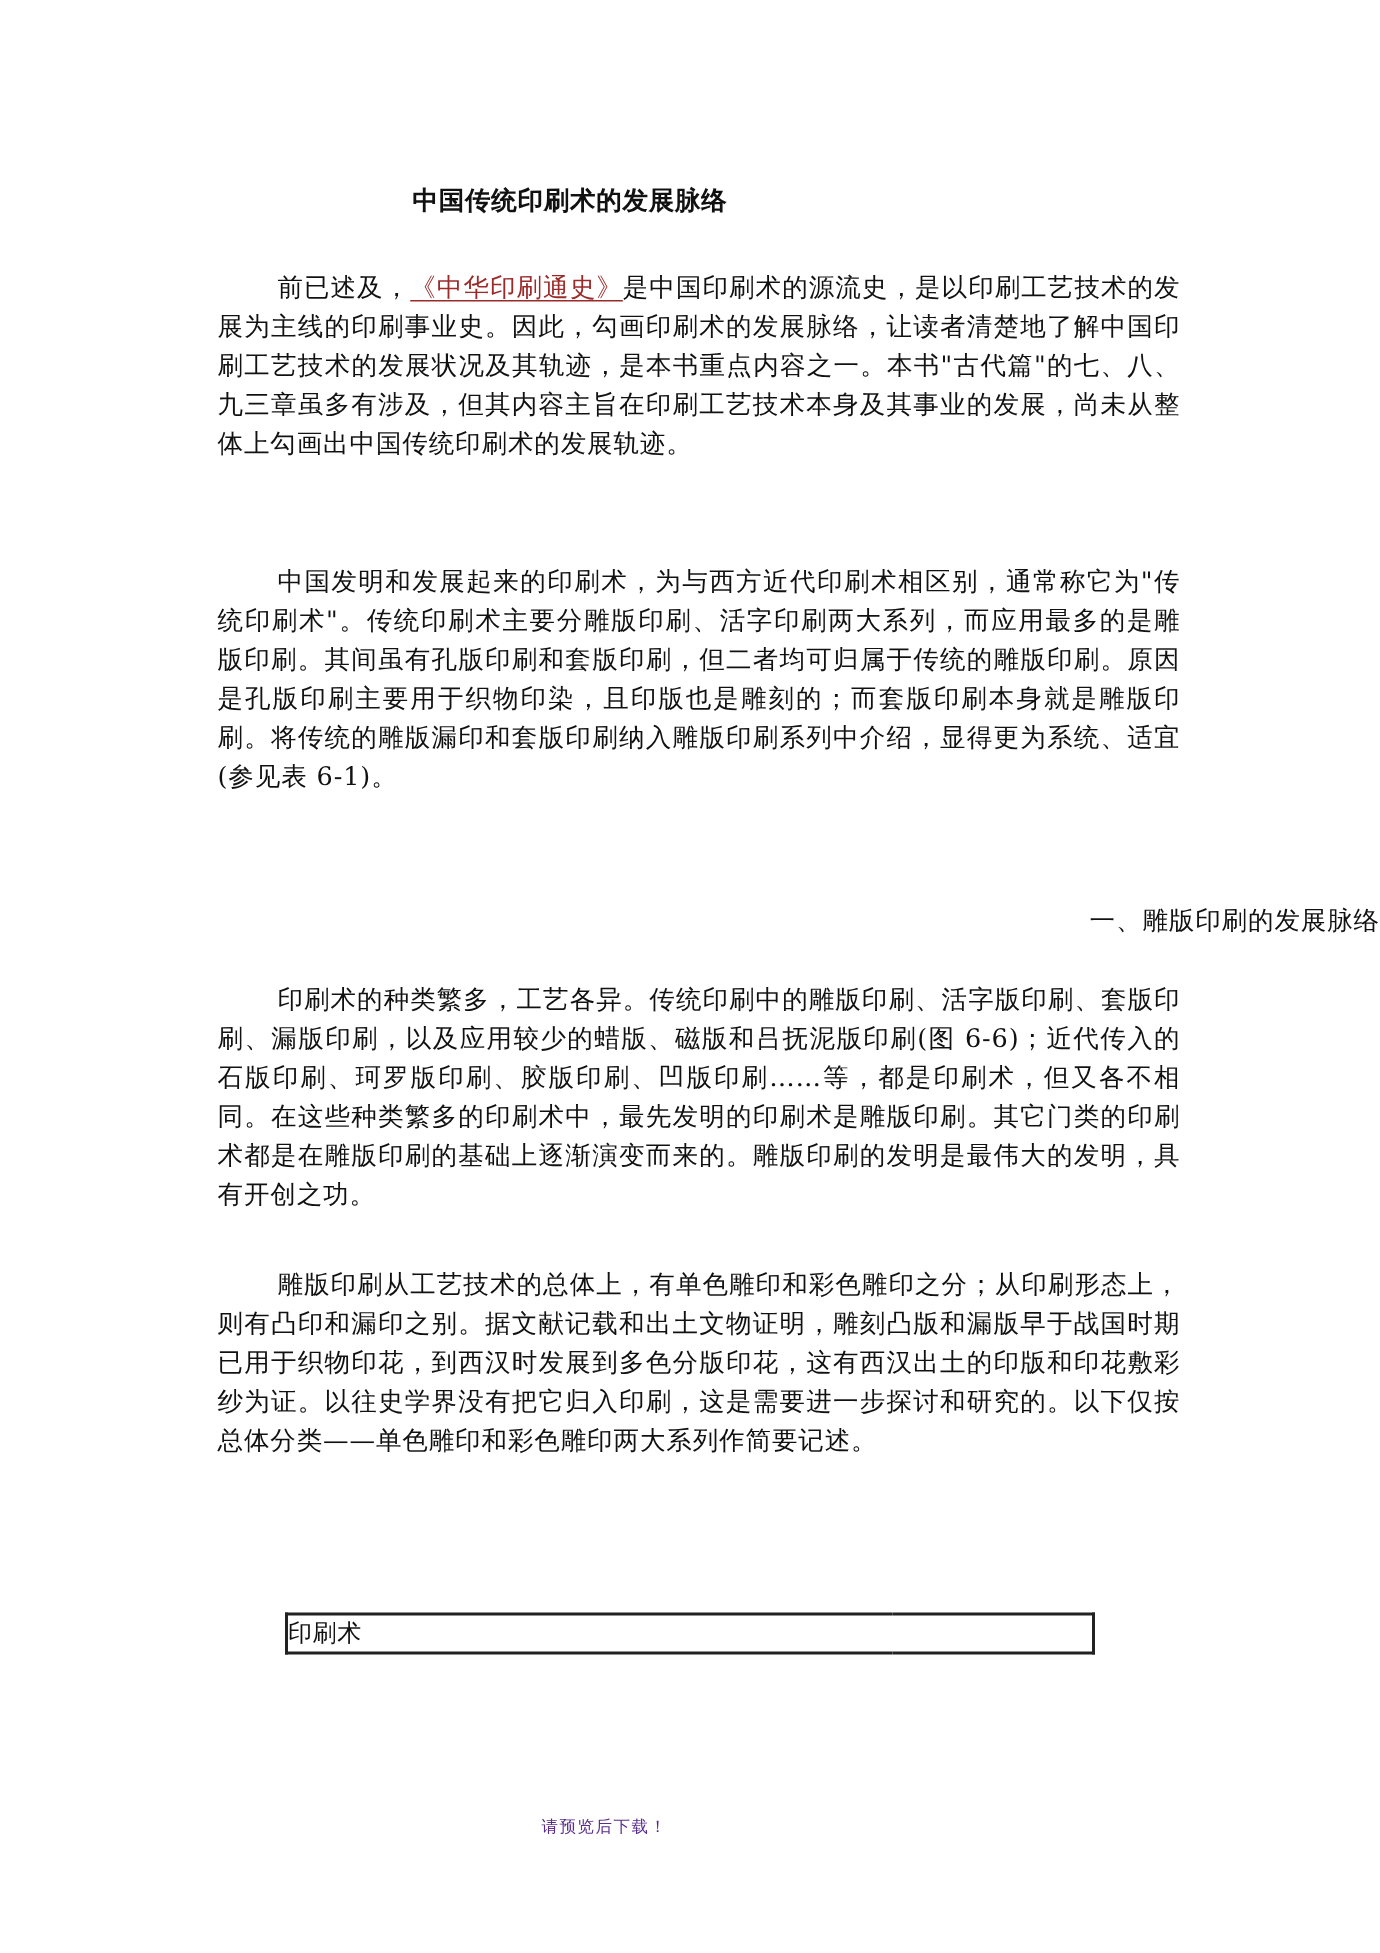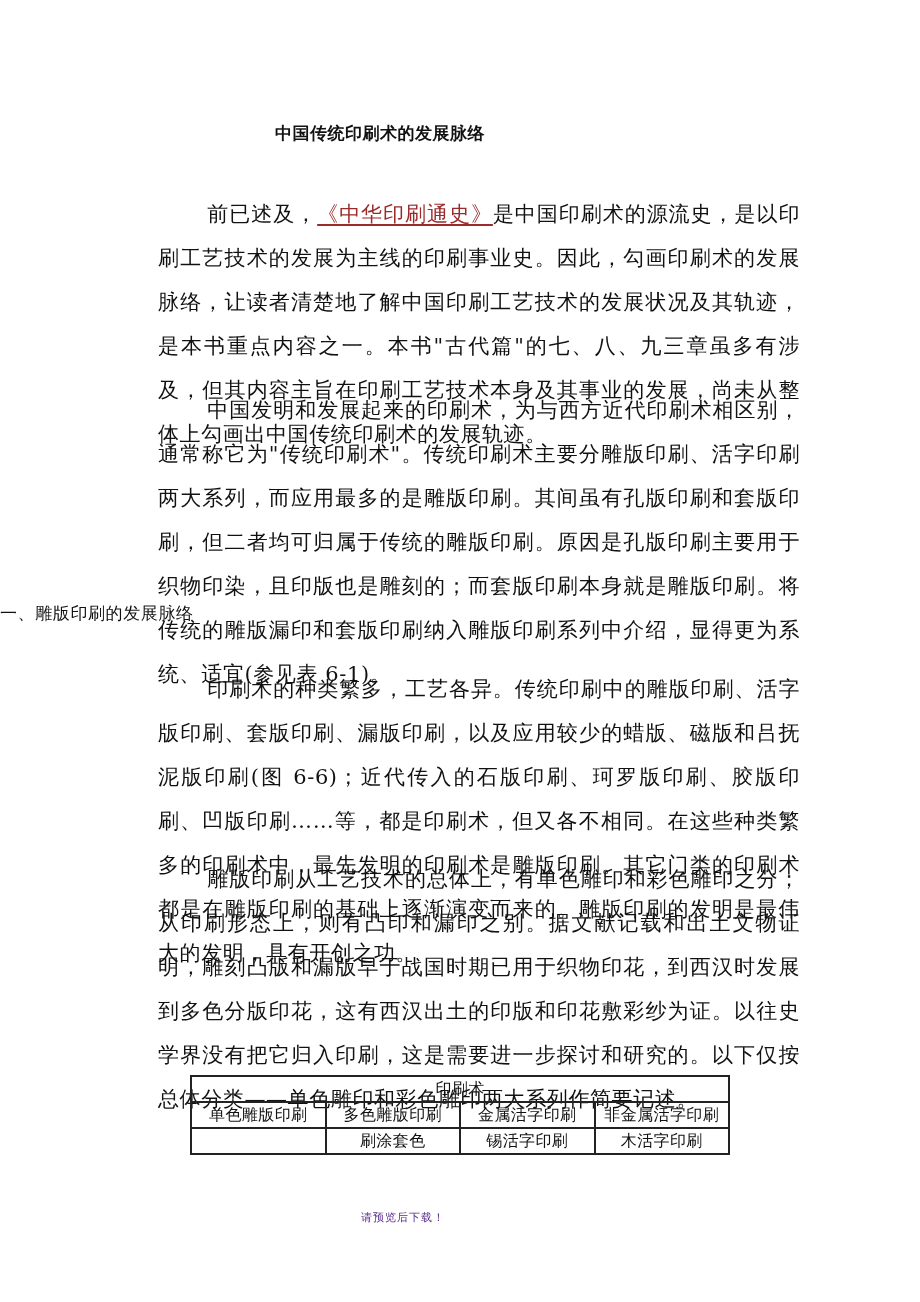--- a/index.html
+++ b/index.html
@@ -9,37 +9,37 @@
       color: #111111;
     }
     .page-title {
       position: absolute; left: 0; width: 760px; top: 122px;
       text-align: center; font-size: 17px; font-weight: bold;
       font-family: "DejaVu Sans", "Liberation Sans", sans-serif;
       letter-spacing: 0.5px;
     }
     .para {
       position: absolute; left: 141px; width: 642px;
-      font-size: 21px; line-height: 44px; text-align: justify;
-      text-indent: 2.35em; margin: 17px;
+      font-size: 17px; line-height: 26px; text-align: justify;
+      text-indent: 2.35em; margin: 4px;
       letter-spacing: 0.6px;
     }
     .section-heading {
       position: absolute; left: 0; width: 920px; top: 602px;
-      text-align: left; font-size: 17px; letter-spacing: 0.6px;
+      text-align: right; font-size: 17px; letter-spacing: 0.6px;
     }
     a.book-link {
       color: #9b2a2a; text-decoration: underline; text-underline-offset: 3px;
     }
     table.print-table {
       position: absolute; left: 190px; top: 1075px; width: 540px;
       border-collapse: collapse; font-size: 16px; table-layout: fixed;
     }
     table.print-table td {
-      border: 2px solid #222222; text-align: center; height: 24px;
+      border: 2px solid #222222; text-align: left; height: 24px;
       padding: 0; white-space: nowrap; letter-spacing: 0.4px;
     }
     .footer-note {
       position: absolute; left: 0; width: 806px; top: 1210px;
       text-align: center; font-size: 11px; color: #5a2d8c;
       letter-spacing: 1px;
     }
   </style>
 </head>
 <body>
@@ -61,29 +61,17 @@
     <colgroup>
         <col style="width:25%">
         <col style="width:25%">
         <col style="width:25%">
         <col style="width:25%">
       </colgroup>
     <tbody>
         <tr>
       <td colspan="4">印刷术</td>
     </tr>
-    <tr>
-      <td>单色雕版印刷</td>
-      <td>多色雕版印刷</td>
-      <td>金属活字印刷</td>
-      <td>非金属活字印刷</td>
-    </tr>
-    <tr>
-      <td></td>
-      <td>刷涂套色</td>
-      <td>锡活字印刷</td>
-      <td>木活字印刷</td>
-    </tr>
   </tbody>
     </table>
 
   <div class="footer-note">请预览后下载！</div>
 </div>
 
 </body></html>

